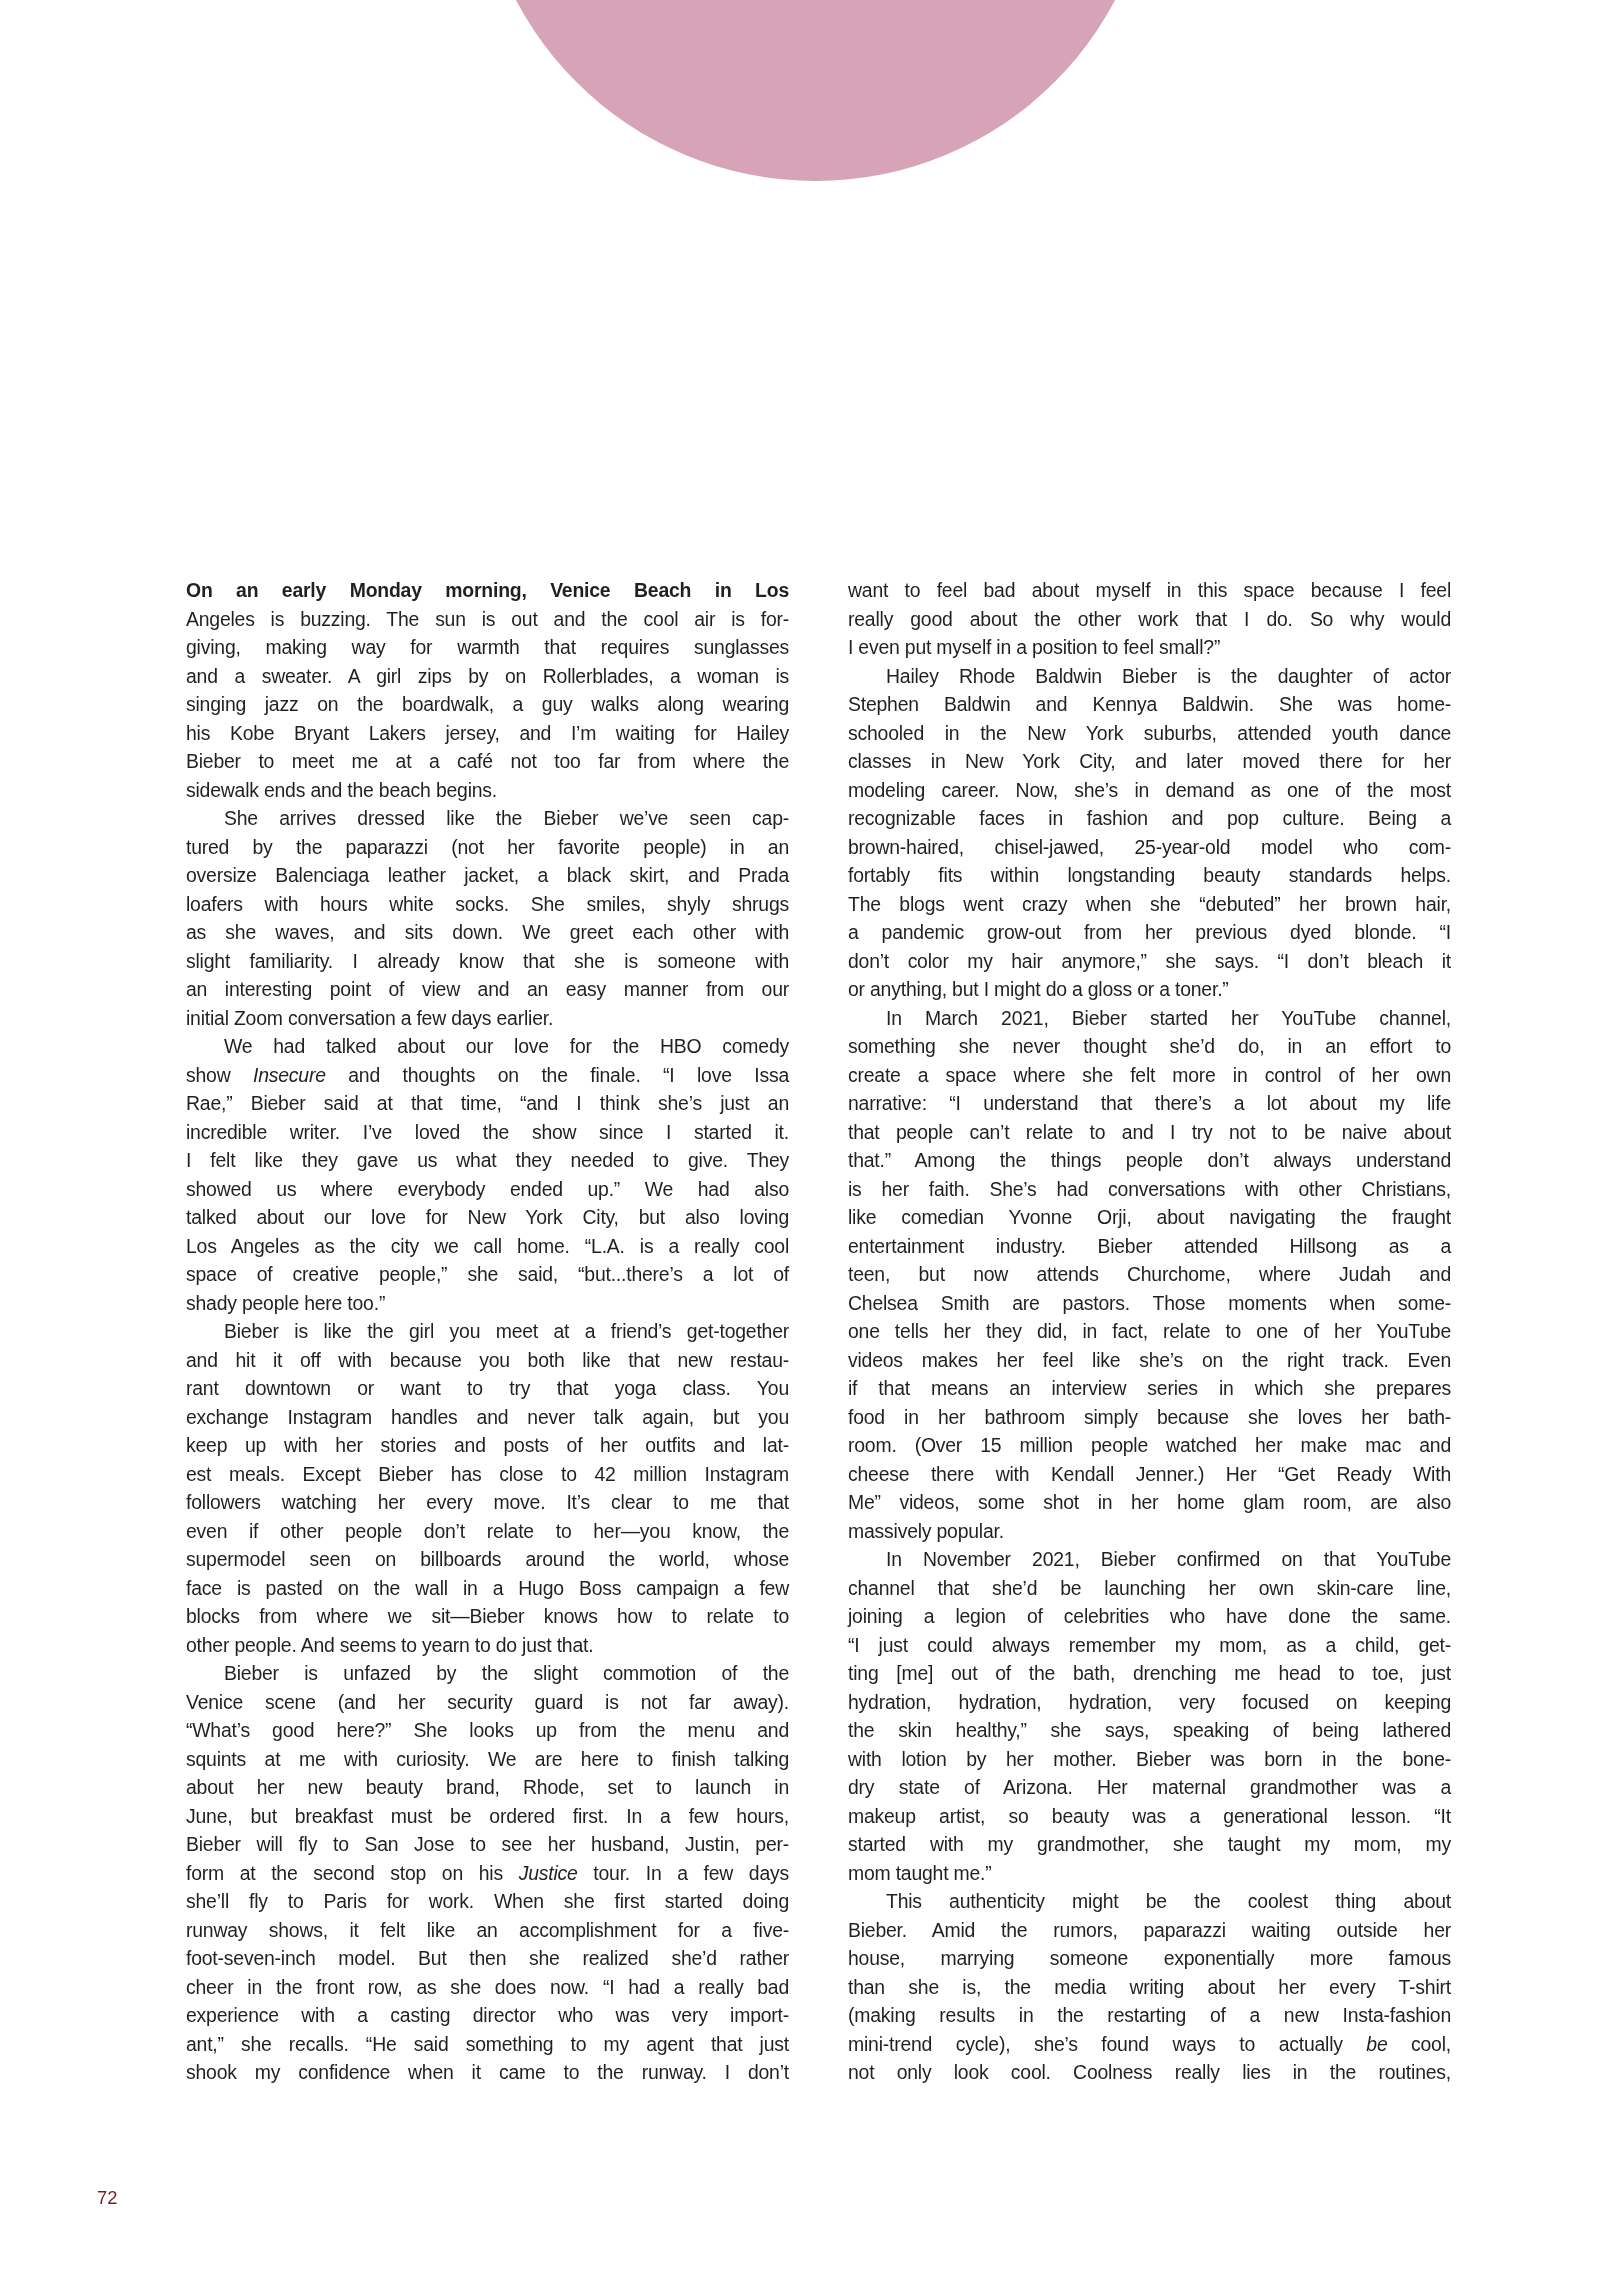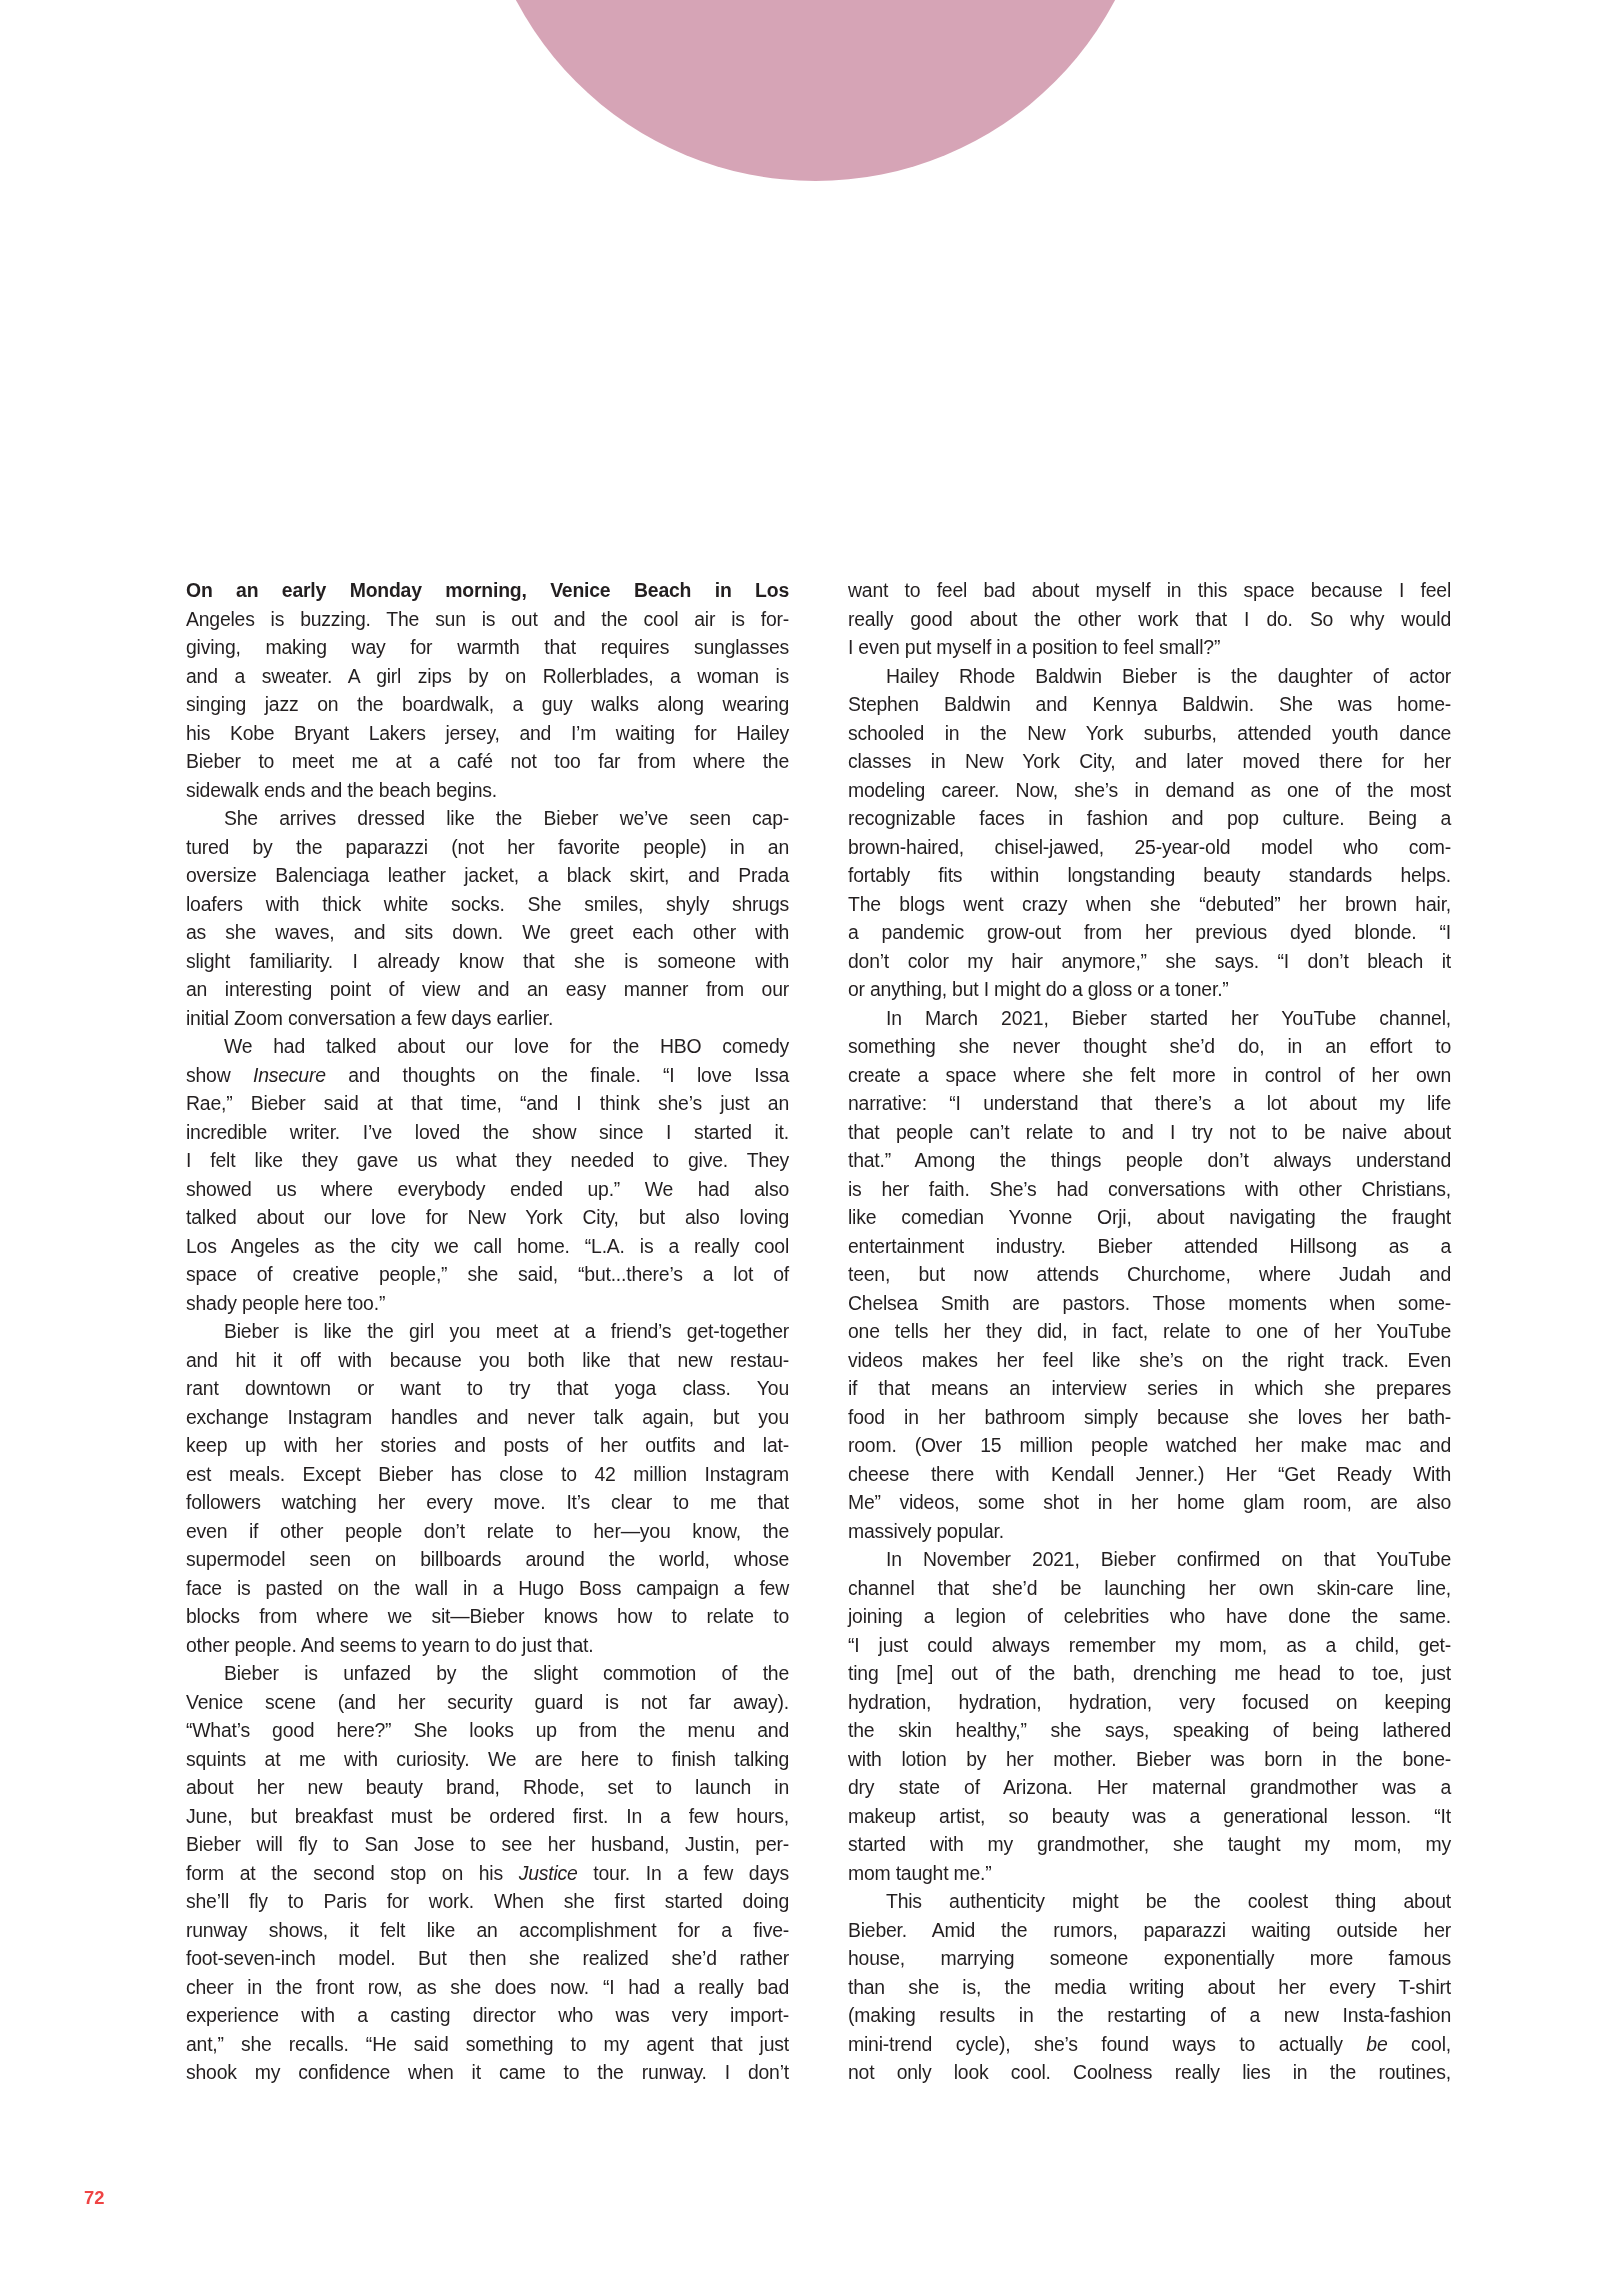--- a/index.html
+++ b/index.html
@@ -44,45 +44,45 @@
   }
   .line.end {
     text-align-last: left;
     -moz-text-align-last: left;
   }
   .line.indent { text-indent: 38px; }
   .bold   { font-weight: 700; margin-top: 28px; }
   .italic { font-style: italic; }
   .page-number {
     position: absolute;
-    left: 84px;
+    left: 97px;
     top: 2187px;
     font-size: 18.4px;
-    font-weight: 700;
-    color: #ef4444;
+    font-weight: 400;
+    color: #7f1d1d;
   }
 </style>
 </head>
 <body>
 
 <div class="page" style="background: rgb(255, 255, 255);">
   <div class="circle" style="background: rgb(214, 164, 182);"></div>
   <div class="col col-left">
       <div class="line"><span class="bold">On an early Monday morning, Venice Beach in Los</span></div>
       <div class="line">Angeles is buzzing. The sun is out and the cool air is for-</div>
       <div class="line">giving, making way for warmth that requires sunglasses</div>
       <div class="line">and a sweater. A girl zips by on Rollerblades, a woman is</div>
       <div class="line">singing jazz on the boardwalk, a guy walks along wearing</div>
       <div class="line">his Kobe Bryant Lakers jersey, and I’m waiting for Hailey</div>
       <div class="line">Bieber to meet me at a café not too far from where the</div>
       <div class="line end">sidewalk ends and the beach begins.</div>
       <div class="line indent">She arrives dressed like the Bieber we’ve seen cap-</div>
       <div class="line">tured by the paparazzi (not her favorite people) in an</div>
       <div class="line">oversize Balenciaga leather jacket, a black skirt, and Prada</div>
-      <div class="line">loafers with thick white socks. She smiles, shyly shrugs</div>
+      <div class="line">loafers with hours white socks. She smiles, shyly shrugs</div>
       <div class="line">as she waves, and sits down. We greet each other with</div>
       <div class="line">slight familiarity. I already know that she is someone with</div>
       <div class="line">an interesting point of view and an easy manner from our</div>
       <div class="line end">initial Zoom conversation a few days earlier.</div>
       <div class="line indent">We had talked about our love for the HBO comedy</div>
       <div class="line">show <span class="italic">Insecure</span> and thoughts on the finale. “I love Issa</div>
       <div class="line">Rae,” Bieber said at that time, “and I think she’s just an</div>
       <div class="line">incredible writer. I’ve loved the show since I started it.</div>
       <div class="line">I felt like they gave us what they needed to give. They</div>
       <div class="line">showed us where everybody ended up.” We had also</div>

